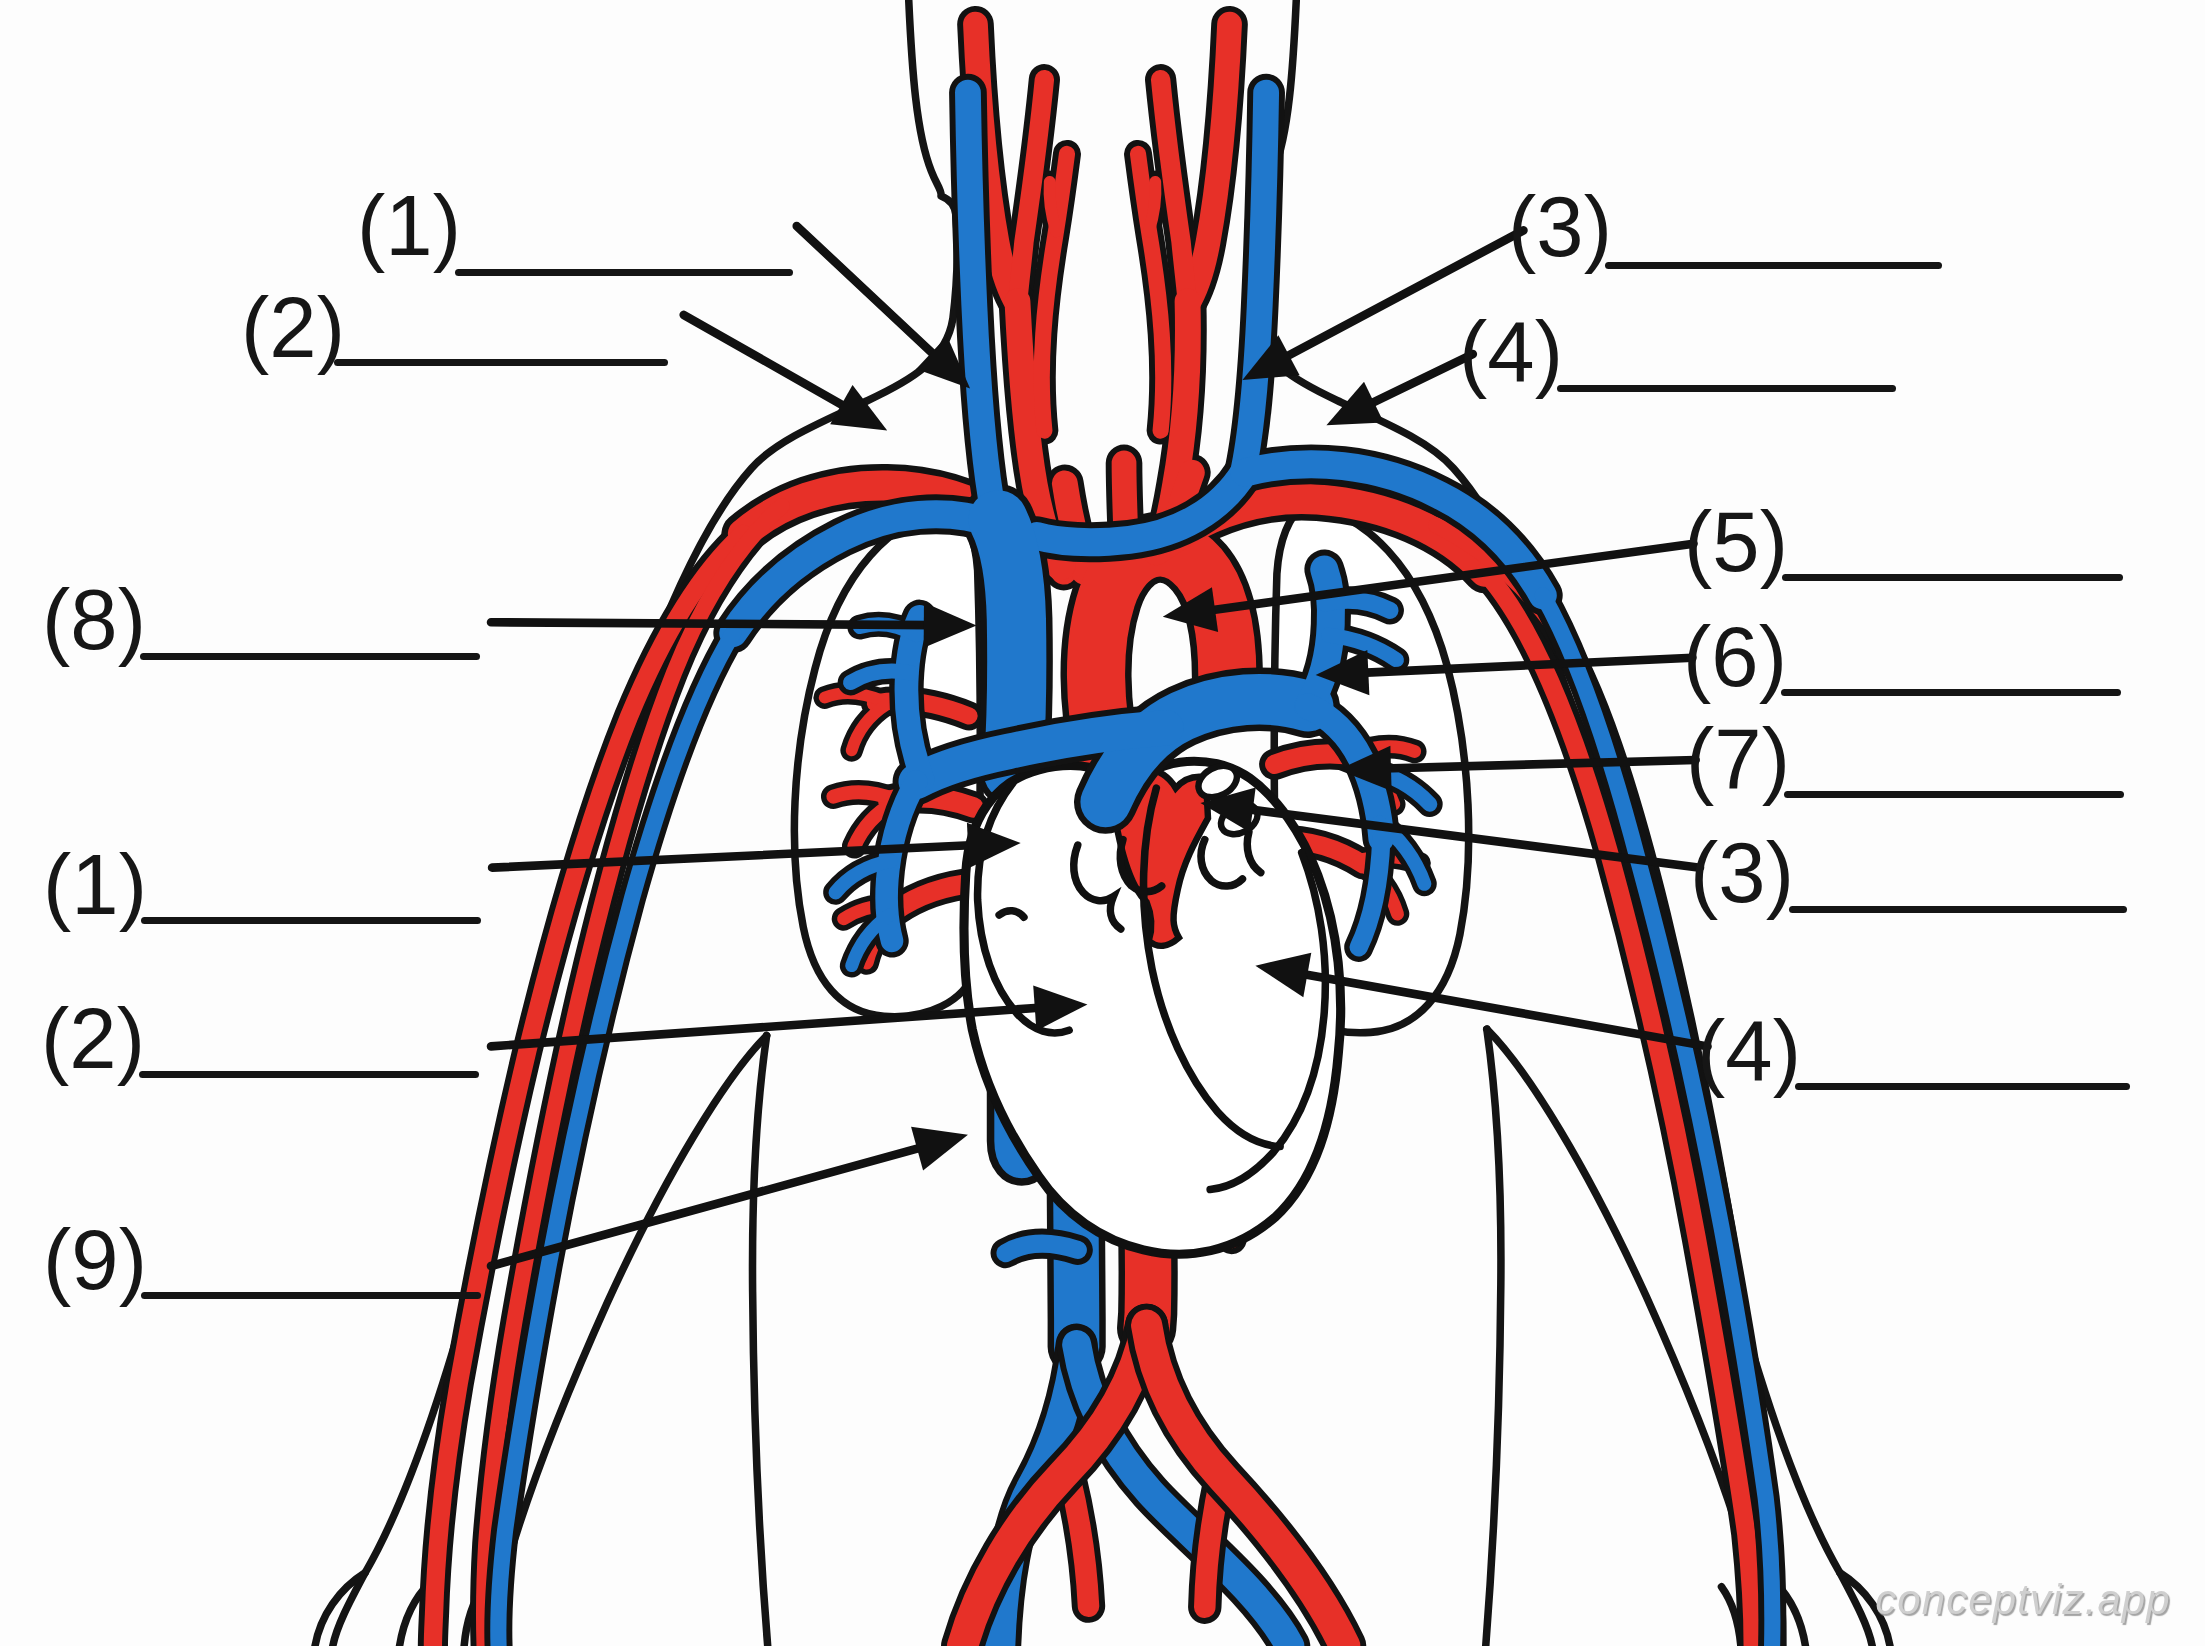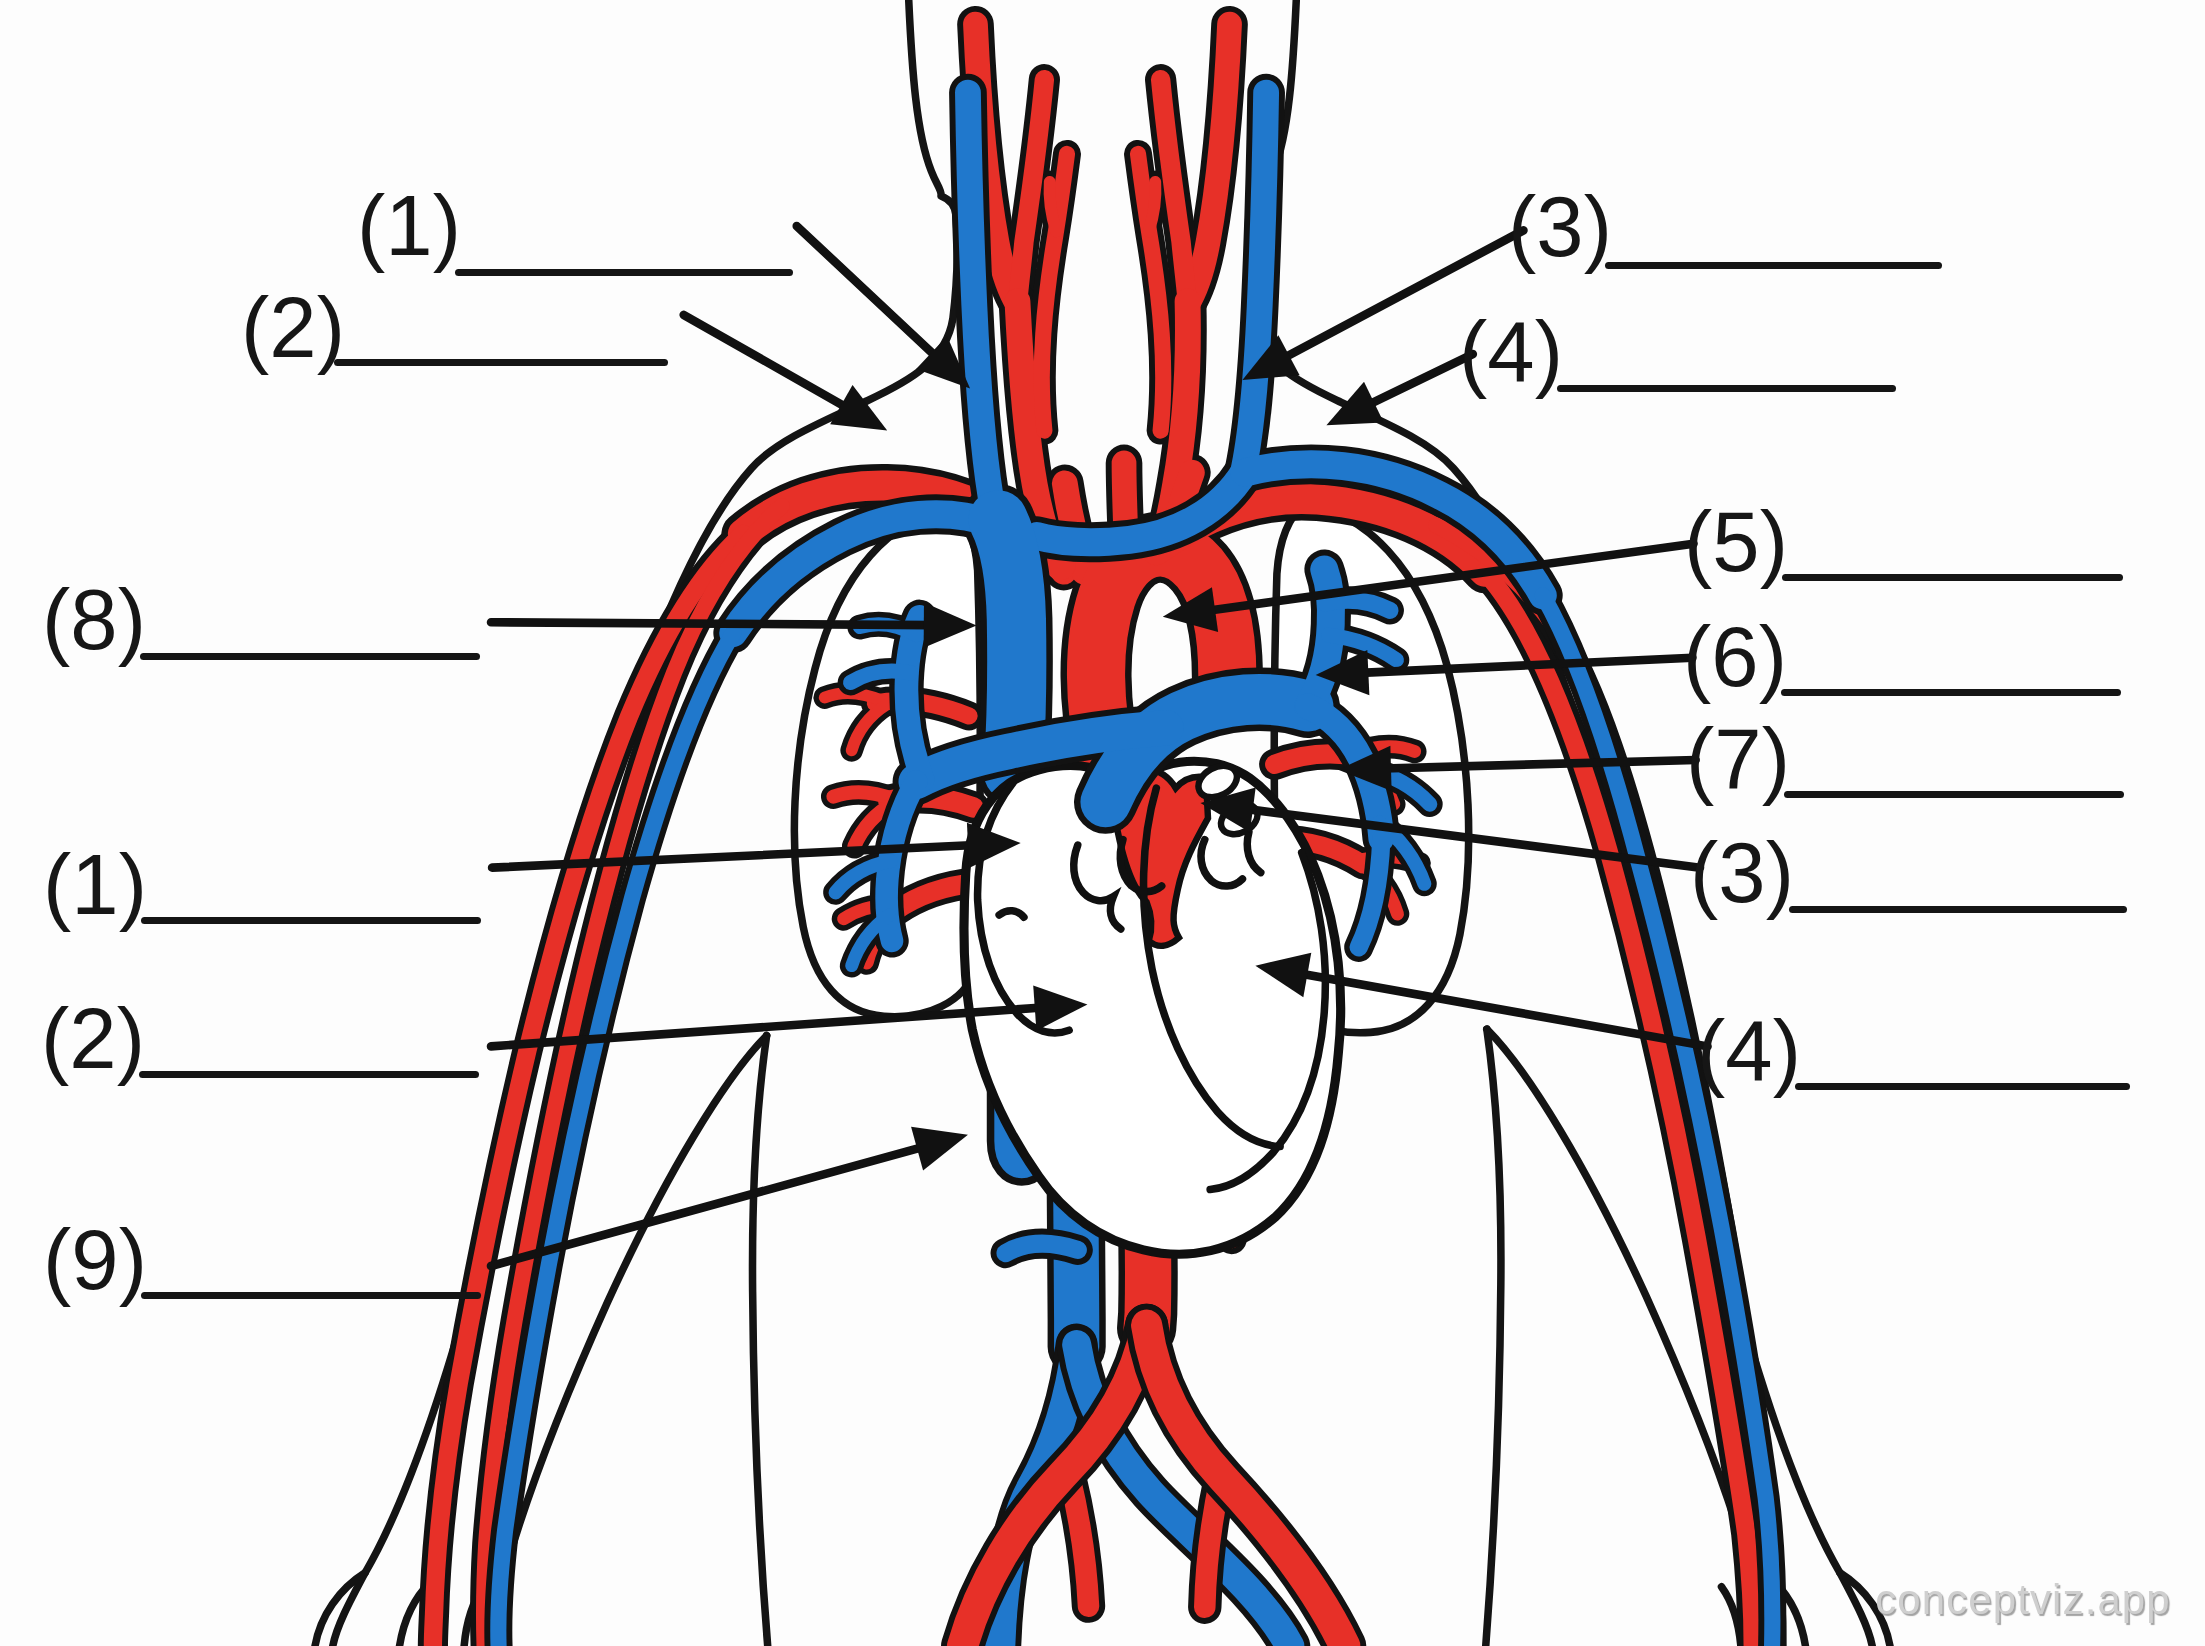--- a/index.html
+++ b/index.html
@@ -353,16 +353,16 @@
       <div class="callout-label" style="left: 94px; top: 619px;">(8)</div>
       <div class="callout-blank" style="left: 140px; top: 653px; width: 340px;"></div>
       <div class="callout-label" style="left: 95px; top: 884px;">(1)</div>
       <div class="callout-blank" style="left: 141px; top: 917px; width: 340px;"></div>
       <div class="callout-label" style="left: 93px; top: 1038px;">(2)</div>
       <div class="callout-blank" style="left: 139px; top: 1071px; width: 340px;"></div>
       <div class="callout-label" style="left: 95px; top: 1259px;">(9)</div>
       <div class="callout-blank" style="left: 141px; top: 1292px; width: 340px;"></div>
     </div>
 
-<div class="watermark" style="left:2023px;top:1600px;">conceptviz.app</div>
+<div class="watermark" style="left:2023px;top:1600px;font-style:italic;">conceptviz.app</div>
 
 </div>
 
 
 </body></html>

